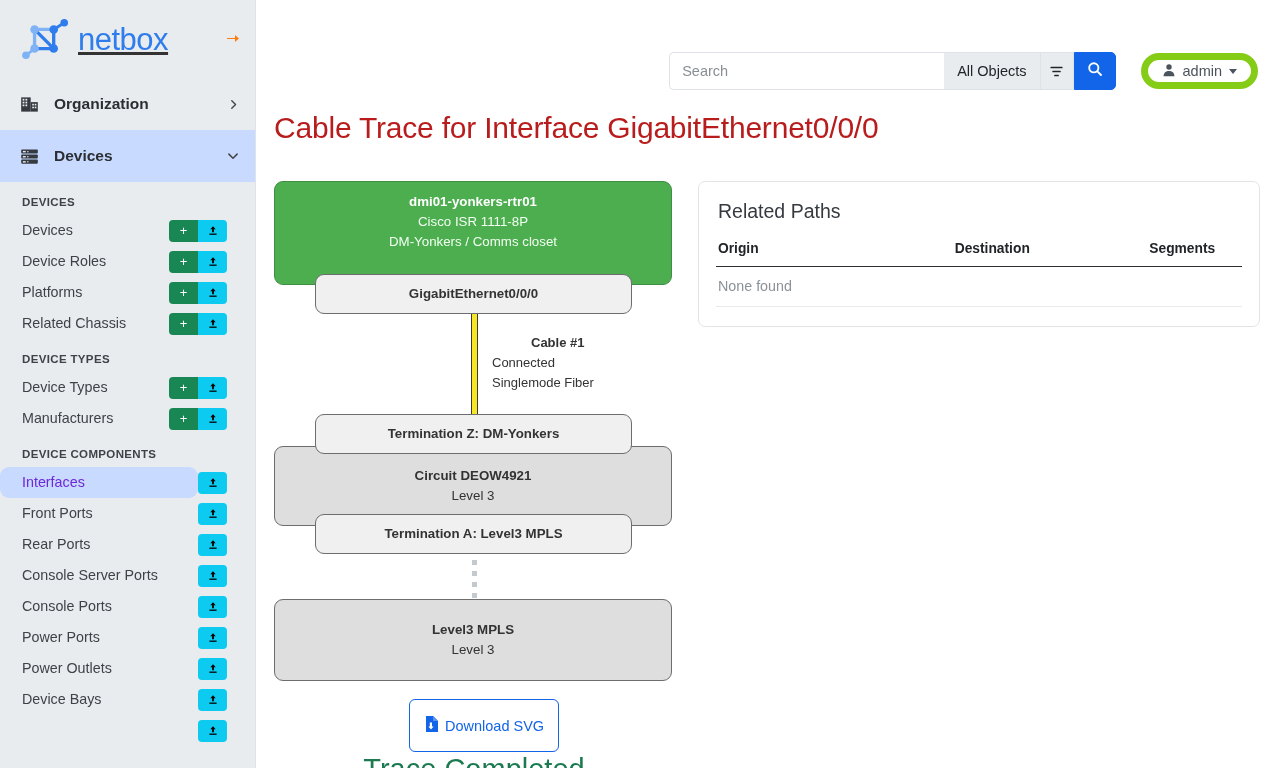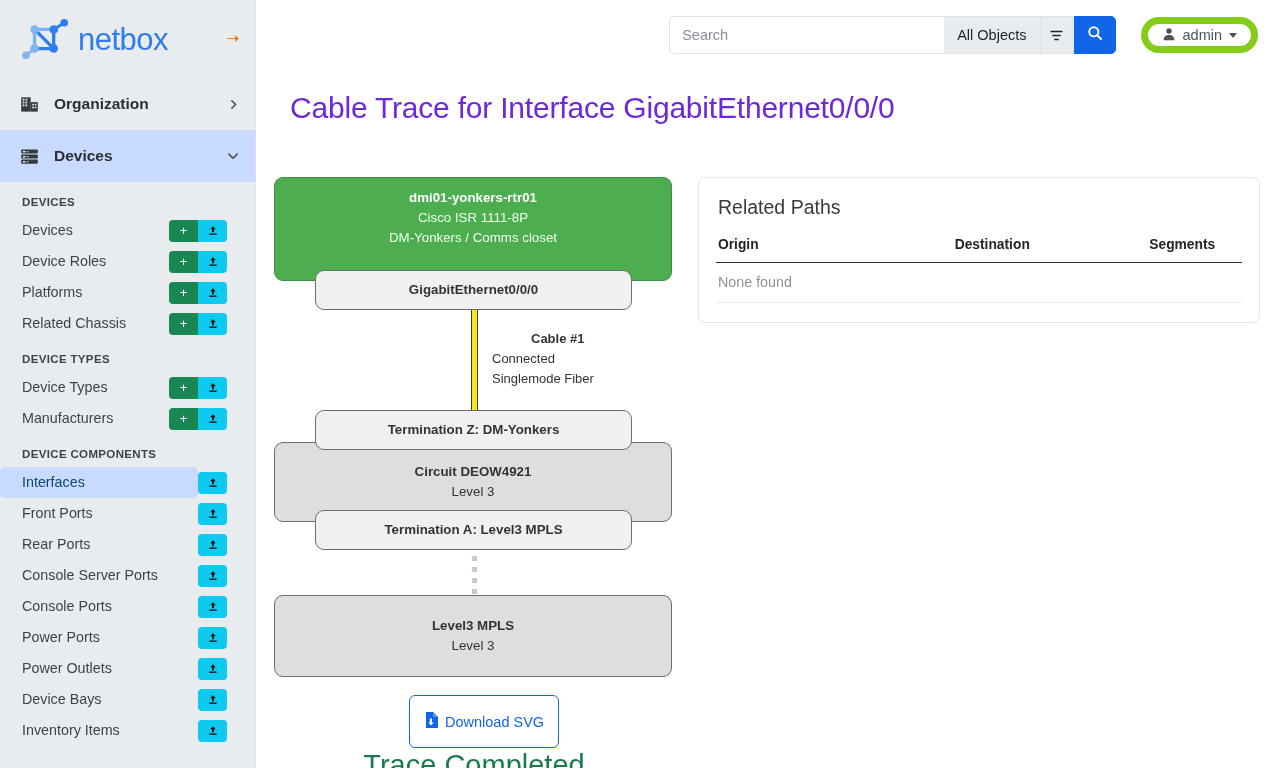--- a/index.html
+++ b/index.html
@@ -21,20 +21,21 @@
     background: #e9ecef;
     border-right: 1px solid #dfe3e7;
     overflow: hidden;
     position: relative;
   }
   .brand {
     height: 78px;
     display: flex; align-items: center;
     padding: 0 14px 0 22px;
     position: relative;
+    text-decoration: underline;
   }
   .brand-logo { display: flex; align-items: center; gap: 6px; }
   .brand-mark { width: 50px; height: 44px; display: block; }
   .brand-word { font-size: 31px; font-weight: 500; color: #2f7ded; letter-spacing: -0.5px; line-height: 1; }
   .pin-icon { margin-left: auto; color: #fd7e14; display:flex; align-items:center; }
 
   .nav-group {
     display: flex; align-items: center;
     height: 52px;
     padding: 0 16px 0 14px;
@@ -59,40 +60,41 @@
   .side-link {
     flex: 1;
     font-size: 14.3px; color: #3d4348;
     padding: 4px 0 4px 22px;
     border-radius: 5px;
     line-height: 23px;
     cursor: pointer;
     height: 31px;
     display: flex; align-items: center;
   }
-  .side-link.active { background: #c8daff; color: #0c4a6e; }
+  .side-link.active { background: #c8daff; color: #6d28d9; border-radius: 9px; }
   .btn-grp { display: flex; margin-left: auto; margin-right: 22px; }
   .mini-btn {
     width: 29px; height: 22px;
     display: flex; align-items: center; justify-content: center;
     color: #fff; border: none; cursor: pointer;
     font-size: 13px; line-height: 1;
   }
   .mini-add { background: #198754; border-radius: 4px 0 0 4px; }
   .mini-imp { background: #0dcaf0; border-radius: 0 4px 4px 0; color: #000; }
   .mini-imp.solo { border-radius: 4px; width: 29px; }
 
   
   .main { flex: 1; height: 768px; overflow: hidden; position: relative; background: #fff; }
 
   .topbar {
     height: 70px;
     display: flex; align-items: center;
     padding: 0 22px 0 0;
     background: #fff;
+    margin-top: 36px;
   }
   .search-wrap { margin-left: auto; display: flex; align-items: stretch; height: 38px; }
   .search-input {
     width: 275px; height: 38px;
     border: 1px solid #dee2e6; border-right: none;
     border-radius: 5px 0 0 5px;
     padding: 0 12px; font-size: 14.5px;
     color: #333; background: #fff; outline: none;
     font-family: "Liberation Sans", sans-serif;
   }
@@ -119,22 +121,22 @@
     margin-left: 25px;
     display: flex; align-items: center; gap: 7px;
     height: 36px; padding: 0 14px;
     border: 7px solid #84cc16; border-radius: 18px;
     background: #fff; color: #4b545c; font-size: 14.5px;
     cursor: pointer;
   }
   .caret { width:0;height:0;border-left:4.5px solid transparent;border-right:4.5px solid transparent;border-top:5px solid #4b545c; }
 
   .page-title {
-    font-size: 30px; font-weight: 400; color: #6d28d9;
-    padding: 5px 0 0 18px; margin: 16px;
+    font-size: 30px; font-weight: 400; color: #b91c1c;
+    padding: 5px 0 0 18px; margin: 0;
     letter-spacing: -0.2px;
   }
 
   .content { display: flex; padding: 36px 20px 0 18px; gap: 24px; }
 
   
   .trace-col { width: 400px; min-width: 400px; position: relative; }
   .trace-svg-area { position: relative; width: 400px; }
 
   .node {
@@ -458,21 +460,20 @@
           <div class="btn-grp">
             <button class="mini-btn mini-imp solo">
               <svg width="12" height="12" viewBox="0 0 16 16" fill="#000">
   <path d="M8 1.5l3.6 4H9.2v4.2H6.8V5.5H4.4z"></path>
                 <rect x="3.2" y="11.4" width="9.6" height="1.7"></rect>
 </svg>
             </button>
           </div>
         </div>
         <div class="side-row">
-          <div class="side-link">Inventory Items</div>
           <div class="btn-grp">
             <button class="mini-btn mini-imp solo">
               <svg width="12" height="12" viewBox="0 0 16 16" fill="#000">
   <path d="M8 1.5l3.6 4H9.2v4.2H6.8V5.5H4.4z"></path>
                 <rect x="3.2" y="11.4" width="9.6" height="1.7"></rect>
 </svg>
             </button>
           </div>
         </div>
       </div>

